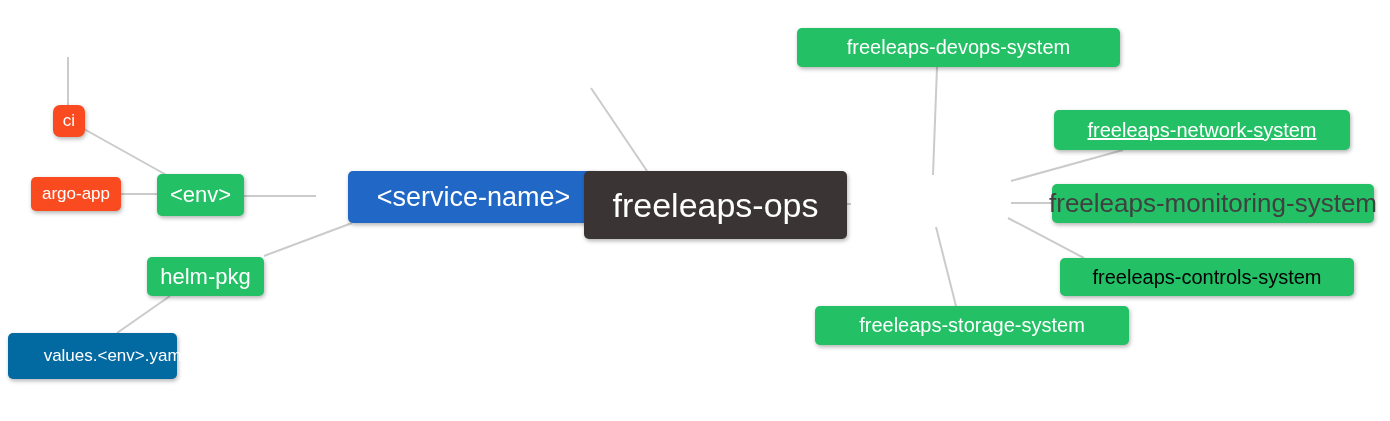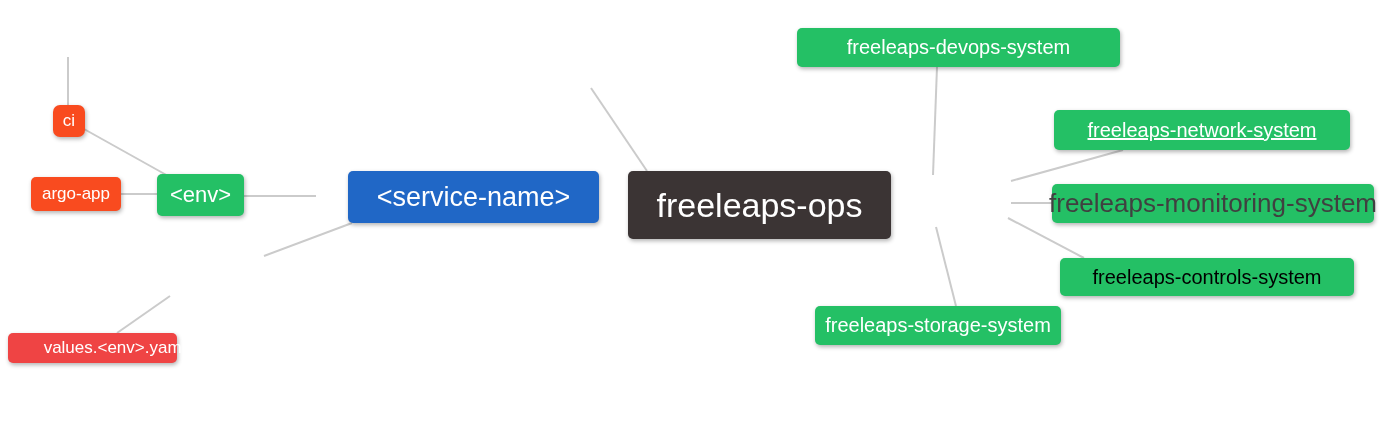--- a/index.html
+++ b/index.html
@@ -54,21 +54,22 @@
       <line x1="847" y1="204" x2="851" y2="204" stroke="#CBCBCB" stroke-width="2"></line>
       <line x1="933" y1="175" x2="937" y2="67" stroke="#CBCBCB" stroke-width="2"></line>
       <line x1="1011" y1="181" x2="1123" y2="150" stroke="#CBCBCB" stroke-width="2"></line>
       <line x1="1011" y1="203" x2="1052" y2="203" stroke="#CBCBCB" stroke-width="2"></line>
       <line x1="1008" y1="218" x2="1084" y2="258" stroke="#CBCBCB" stroke-width="2"></line>
       <line x1="936" y1="227" x2="956" y2="306" stroke="#CBCBCB" stroke-width="2"></line>
     </svg>
     <div class="node" style="left: 53px; top: 105px; width: 32px; height: 32px; font-size: 17px; background: rgb(249, 75, 31); color: rgb(255, 255, 255); border-radius: 7px;">ci</div>
     <div class="node" style="left: 157px; top: 174px; width: 87px; height: 42px; font-size: 22px; background: rgb(36, 192, 101); color: rgb(255, 255, 255);">&lt;env&gt;</div>
     <div class="node" style="left: 31px; top: 177px; width: 90px; height: 34px; font-size: 17px; background: rgb(249, 75, 31); color: rgb(255, 255, 255);">argo-app</div>
-    <div class="node" style="left: 8px; top: 333px; width: 169px; height: 30px; font-size: 17px; background: #ef4444; color: rgb(255, 255, 255); padding-left: 44px;">values.&lt;env&gt;.yaml</div>
+    <div class="node" style="left: 147px; top: 257px; width: 117px; height: 39px; font-size: 22px; background: rgb(36, 192, 101); color: rgb(255, 255, 255);">helm-pkg</div>
+    <div class="node" style="left: 8px; top: 333px; width: 169px; height: 46px; font-size: 17px; background: #0369a1; color: rgb(255, 255, 255); padding-left: 44px;">values.&lt;env&gt;.yaml</div>
     <div class="node" style="left: 316px; top: 171px; width: 251px; height: 52px; font-size: 27px; background: rgb(32, 103, 198); color: rgb(255, 255, 255); margin-left: 32px;">&lt;service-name&gt;</div>
-    <div class="node" style="left: 584px; top: 171px; width: 263px; height: 68px; font-size: 34px; background: rgb(59, 52, 52); color: rgb(255, 255, 255); margin-left: 44px;">freeleaps-ops</div>
+    <div class="node" style="left: 584px; top: 171px; width: 263px; height: 68px; font-size: 34px; background: rgb(59, 52, 52); color: rgb(255, 255, 255);">freeleaps-ops</div>
     <div class="node" style="left: 797px; top: 28px; width: 323px; height: 39px; font-size: 20px; background: rgb(36, 192, 101); color: rgb(255, 255, 255);">freeleaps-devops-system</div>
     <div class="node" style="left: 1054px; top: 110px; width: 296px; height: 40px; font-size: 20px; background: rgb(36, 192, 101); color: rgb(255, 255, 255); text-decoration: underline;">freeleaps-network-system</div>
     <div class="node" style="left: 1052px; top: 184px; width: 322px; height: 39px; font-size: 26px; background: rgb(36, 192, 101); color: #404040;">freeleaps-monitoring-system</div>
     <div class="node" style="left: 1060px; top: 258px; width: 294px; height: 38px; font-size: 20px; background: rgb(36, 192, 101); color: #000000;">freeleaps-controls-system</div>
-    <div class="node" style="left: 815px; top: 306px; width: 246px; height: 39px; font-size: 20px; background: rgb(36, 192, 101); color: rgb(255, 255, 255);">freeleaps-storage-system</div>
+    <div class="node" style="left: 815px; top: 306px; width: 314px; height: 39px; font-size: 20px; background: rgb(36, 192, 101); color: rgb(255, 255, 255);">freeleaps-storage-system</div>
   </div>
 
 </body></html>

